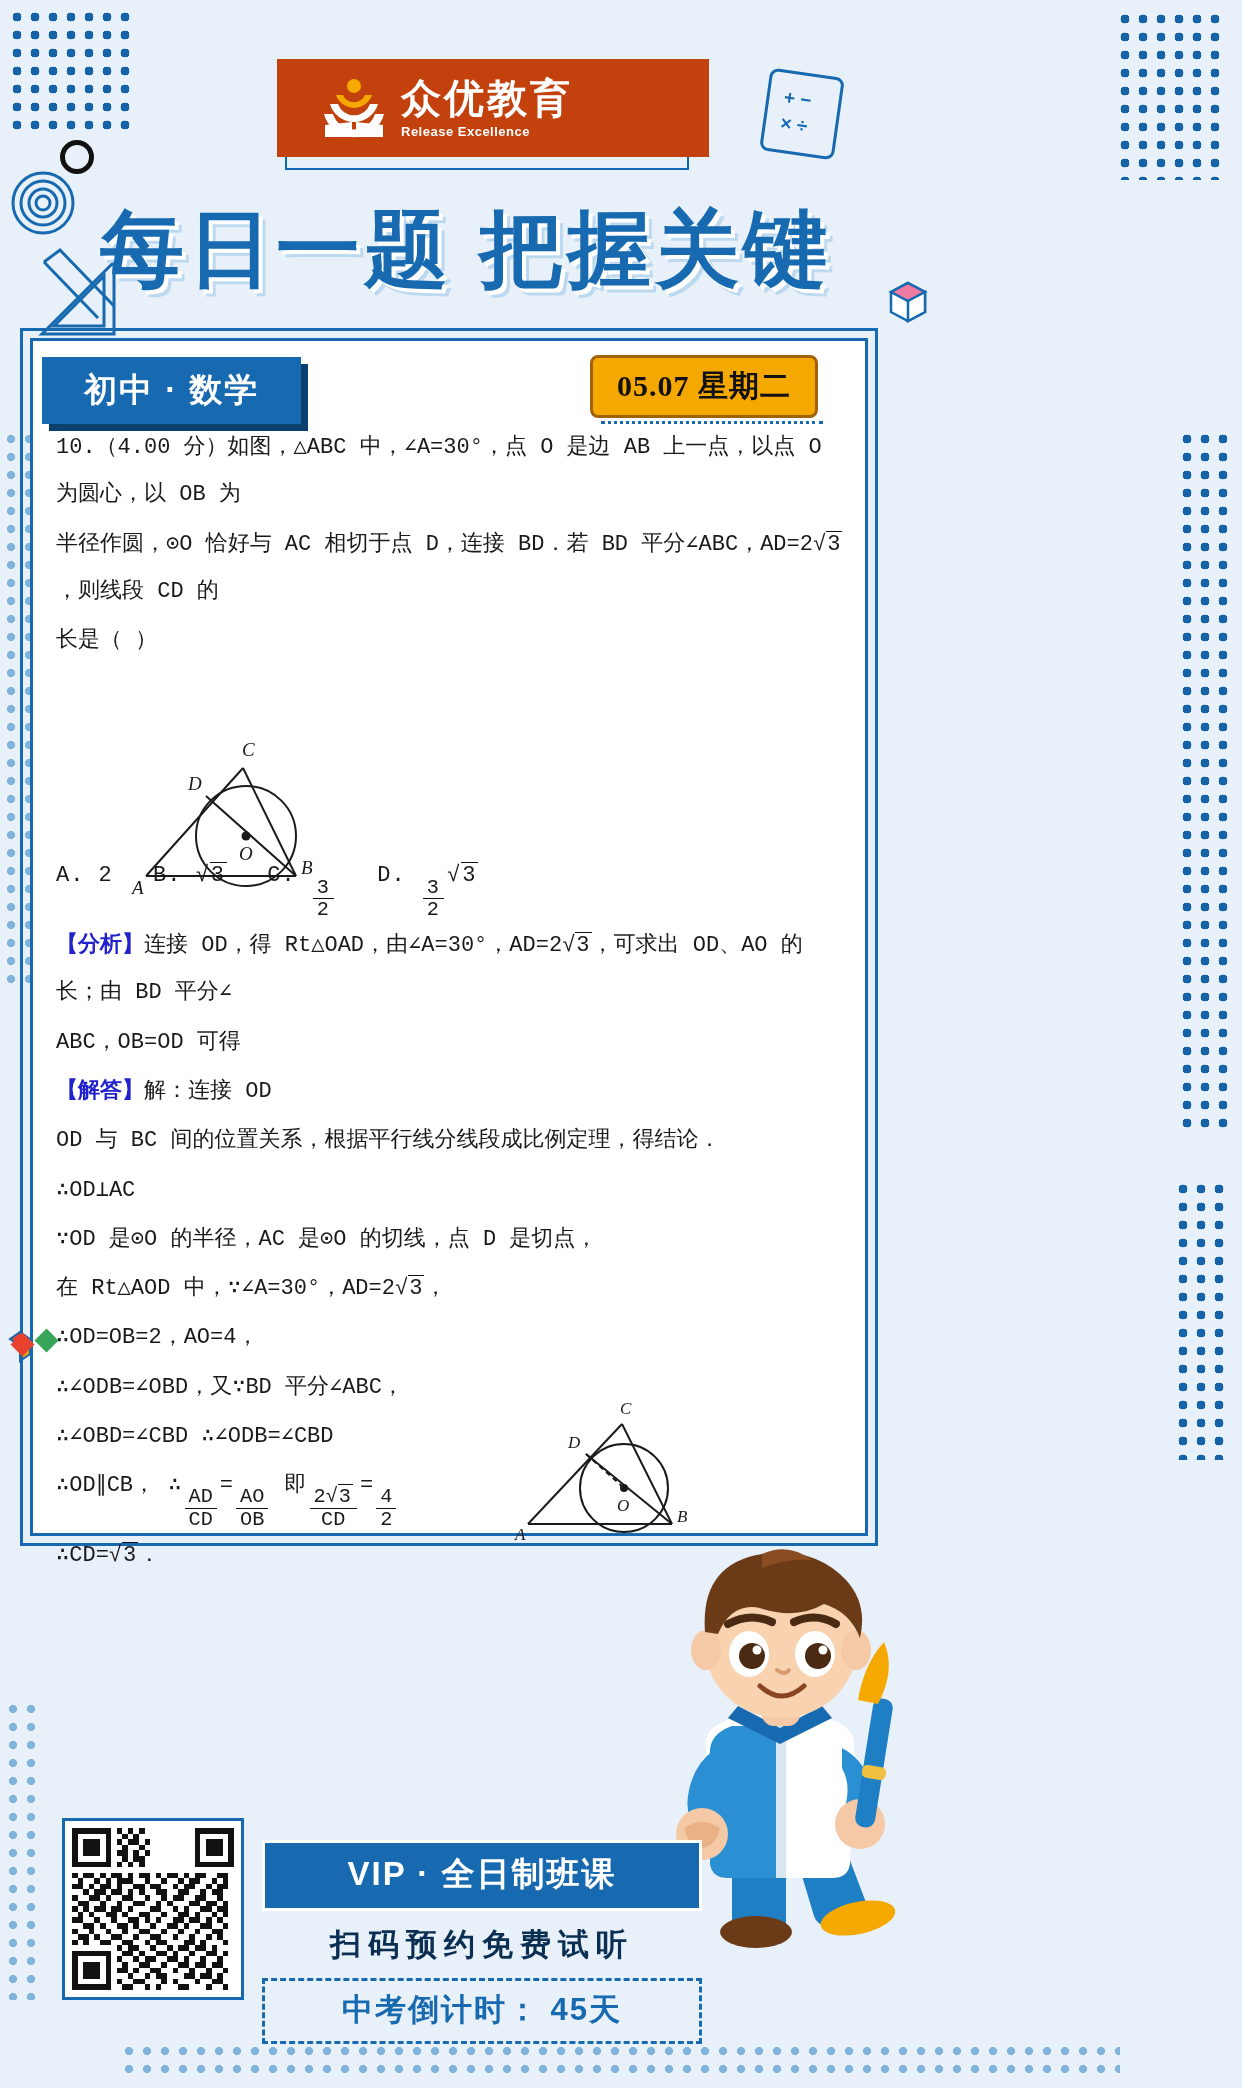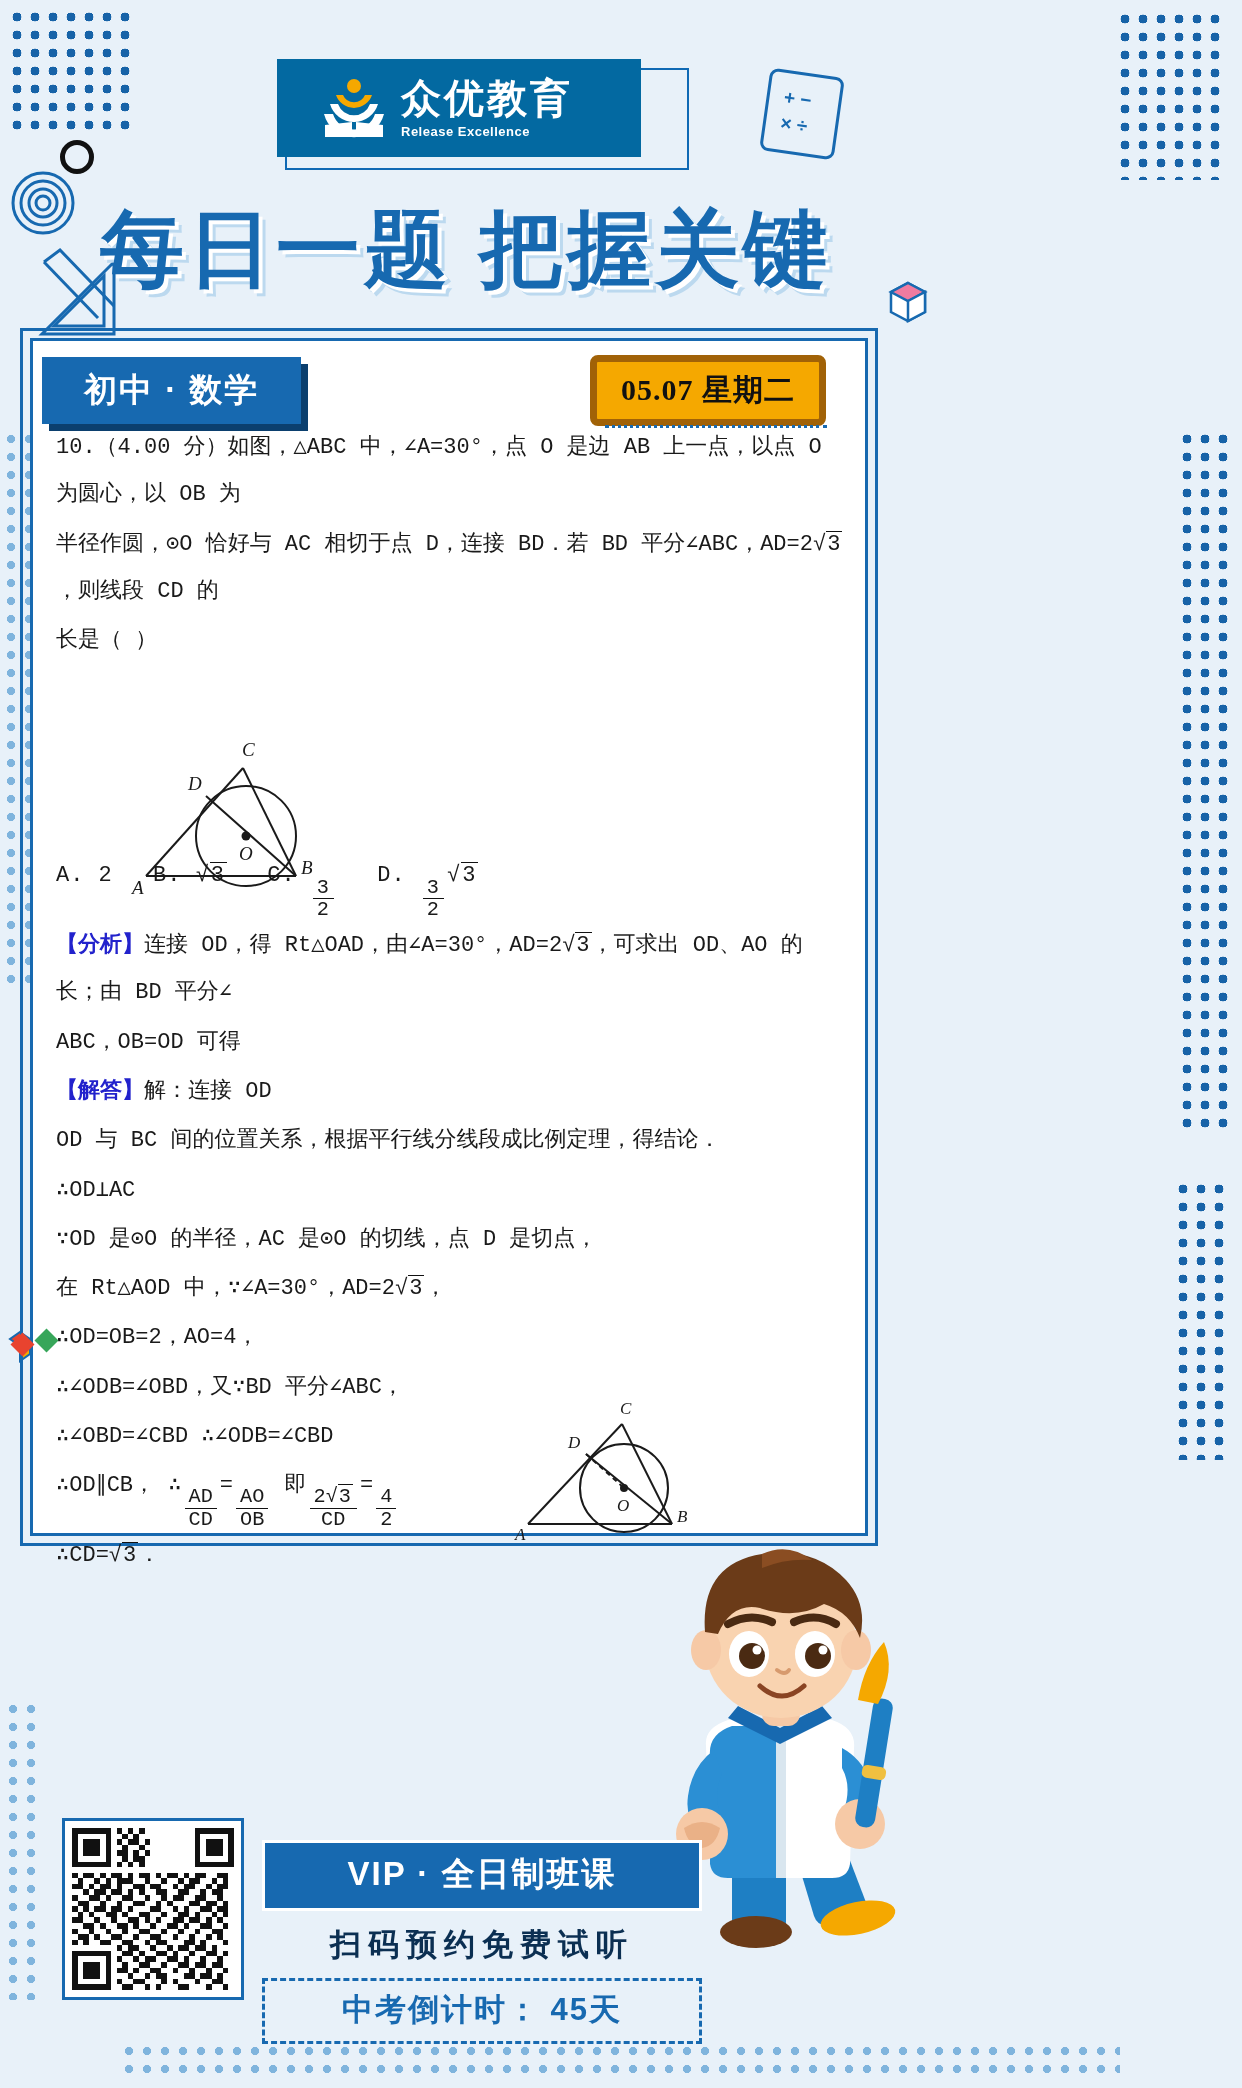--- a/index.html
+++ b/index.html
@@ -27,22 +27,22 @@
   #dots-mr  { right: 10px; top: 430px;  width: 54px;  height: 700px; }
   #dots-br  { right: 14px; top: 1180px; width: 54px;  height: 280px; }
   #dots-bl  { left: 4px;   top: 1700px; width: 40px;  height: 300px; }
   #dots-bot { left: 120px; bottom: 6px; width: 1000px;height: 40px; }
   #dots-mid { left: 650px; top: 400px;  width: 110px; height: 26px; }
 
   
   #logo-bar {
     position: absolute;
     left: 277px; top: 59px;
-    width: 364px; height: 98px;
-    background: #0369a1;
+    width: 432px; height: 98px;
+    background: #c2410c;
     display: flex;
     align-items: center;
     gap: 14px;
     padding-left: 44px;
   }
   #logo-bar::after {
     content: "";
     position: absolute;
     left: 8px; top: 9px;
     width: 400px; height: 98px;
@@ -102,21 +102,21 @@
     font-size: 33px; font-weight: bold;
     letter-spacing: 2px;
     padding: 11px 42px;
     box-shadow: 7px 7px 0 #0b3f6e;
   }
   
   #date-badge {
     position: absolute;
     left: 590px; top: 355px;
     background: #f5a800;
-    border: 7px solid #a16207;
+    border: 3px solid #a16207;
     border-radius: 8px;
     color: #111;
     font-family: "Liberation Serif", "DejaVu Serif", serif;
     font-size: 30px; font-weight: bold;
     padding: 8px 24px;
     letter-spacing: 1px;
   }
   #date-badge::after {
     content: "";
     position: absolute;

